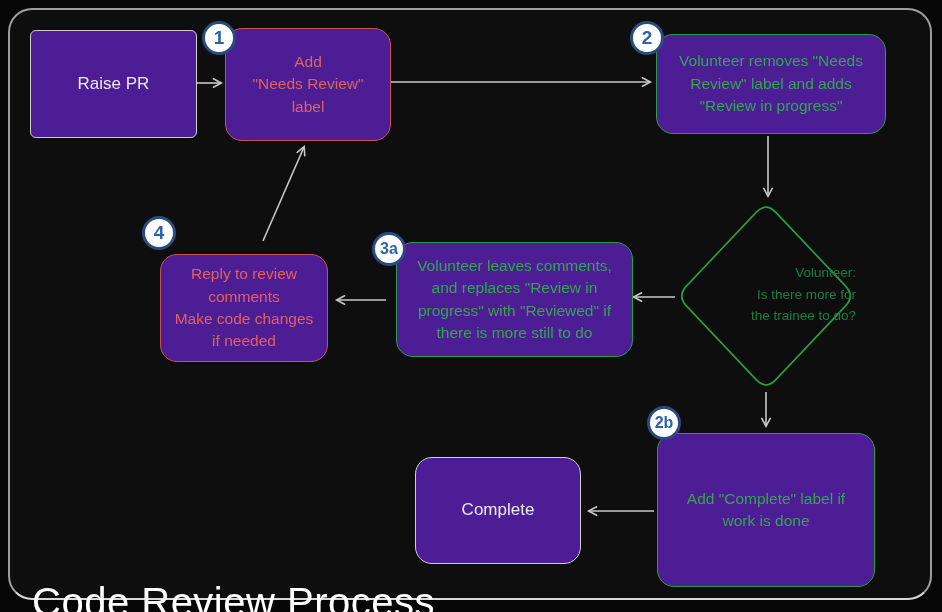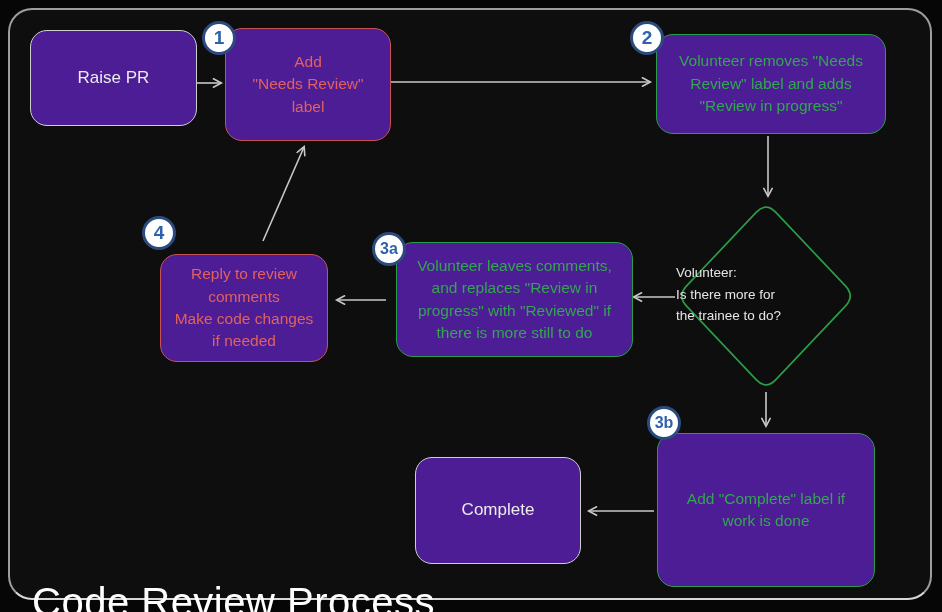--- a/index.html
+++ b/index.html
@@ -44,23 +44,23 @@
     border-radius: 17px;
     background: #4c1d95;
     font-size: 15.5px;
     line-height: 1.45;
   }
   .node.red    { border: 1.7px solid #c75350; color: #e2615e; }
   .node.green  { border: 1.7px solid #2b9c47; color: #34a551; }
   .node.neutral{ border: 1.7px solid #cfcfcf; color: #ebebeb; font-size: 17px; }
   .diamond-label {
     position: absolute;
-    text-align: left;
+    text-align: right;
     white-space: pre-line;
-    color: #e5e5e5;
+    color: #15803d;
     font-size: 13.5px;
     line-height: 1.6;
   }
   .badge {
     position: absolute;
     width: 34px;
     height: 34px;
     box-sizing: border-box;
     border-radius: 50%;
     background: #ffffff;
@@ -104,21 +104,21 @@
     <path d="M197,83 L221,83" fill="none" stroke="#c8c8c8" stroke-width="1.6" marker-end="url(#arrowhead)"></path>
     <path d="M391,82 L650,82" fill="none" stroke="#c8c8c8" stroke-width="1.6" marker-end="url(#arrowhead)"></path>
     <path d="M768,136 L768,196" fill="none" stroke="#c8c8c8" stroke-width="1.6" marker-end="url(#arrowhead)"></path>
     <path d="M675,297 L634,297" fill="none" stroke="#c8c8c8" stroke-width="1.6" marker-end="url(#arrowhead)"></path>
     <path d="M386,300 L337,300" fill="none" stroke="#c8c8c8" stroke-width="1.6" marker-end="url(#arrowhead)"></path>
     <path d="M263,241 L304,147" fill="none" stroke="#c8c8c8" stroke-width="1.6" marker-end="url(#arrowhead)"></path>
     <path d="M766,392 L766,426" fill="none" stroke="#c8c8c8" stroke-width="1.6" marker-end="url(#arrowhead)"></path>
     <path d="M654,511 L589,511" fill="none" stroke="#c8c8c8" stroke-width="1.6" marker-end="url(#arrowhead)"></path>
   </svg>
 
-  <div class="node neutral" style="left:30px; top:30px; width:167px; height:96px;">Raise PR</div>
+  <div class="node neutral" style="left:30px; top:30px; width:167px; height:108px;border-radius:6px;">Raise PR</div>
 
   <div class="node red" style="left:225px; top:28px; width:166px; height:113px;">Add
 "Needs Review"
 label</div>
 
   <div class="node green" style="left:656px; top:34px; width:230px; height:100px;">Volunteer removes "Needs
 Review" label and adds
 "Review in progress"</div>
 
   <div class="diamond-label" style="left:676px; top:262px; width:180px;">Volunteer:
@@ -137,17 +137,17 @@
 
   <div class="node green" style="left:657px; top:433px; width:218px; height:154px;">Add "Complete" label if
 work is done</div>
 
   <div class="node neutral" style="left:415px; top:457px; width:166px; height:107px;">Complete</div>
 
   <div class="badge" style="left:202px; top:21px;">1</div>
   <div class="badge" style="left:630px; top:21px;">2</div>
   <div class="badge small-text" style="left:372px; top:232px;">3a</div>
   <div class="badge" style="left:142px; top:216px;">4</div>
-  <div class="badge small-text" style="left:647px; top:406px;">3b</div>
+  <div class="badge small-text" style="left:647px; top:406px;">2b</div>
 
   <div class="title">Code Review Process</div>
 
 </div>
 
 </body></html>

